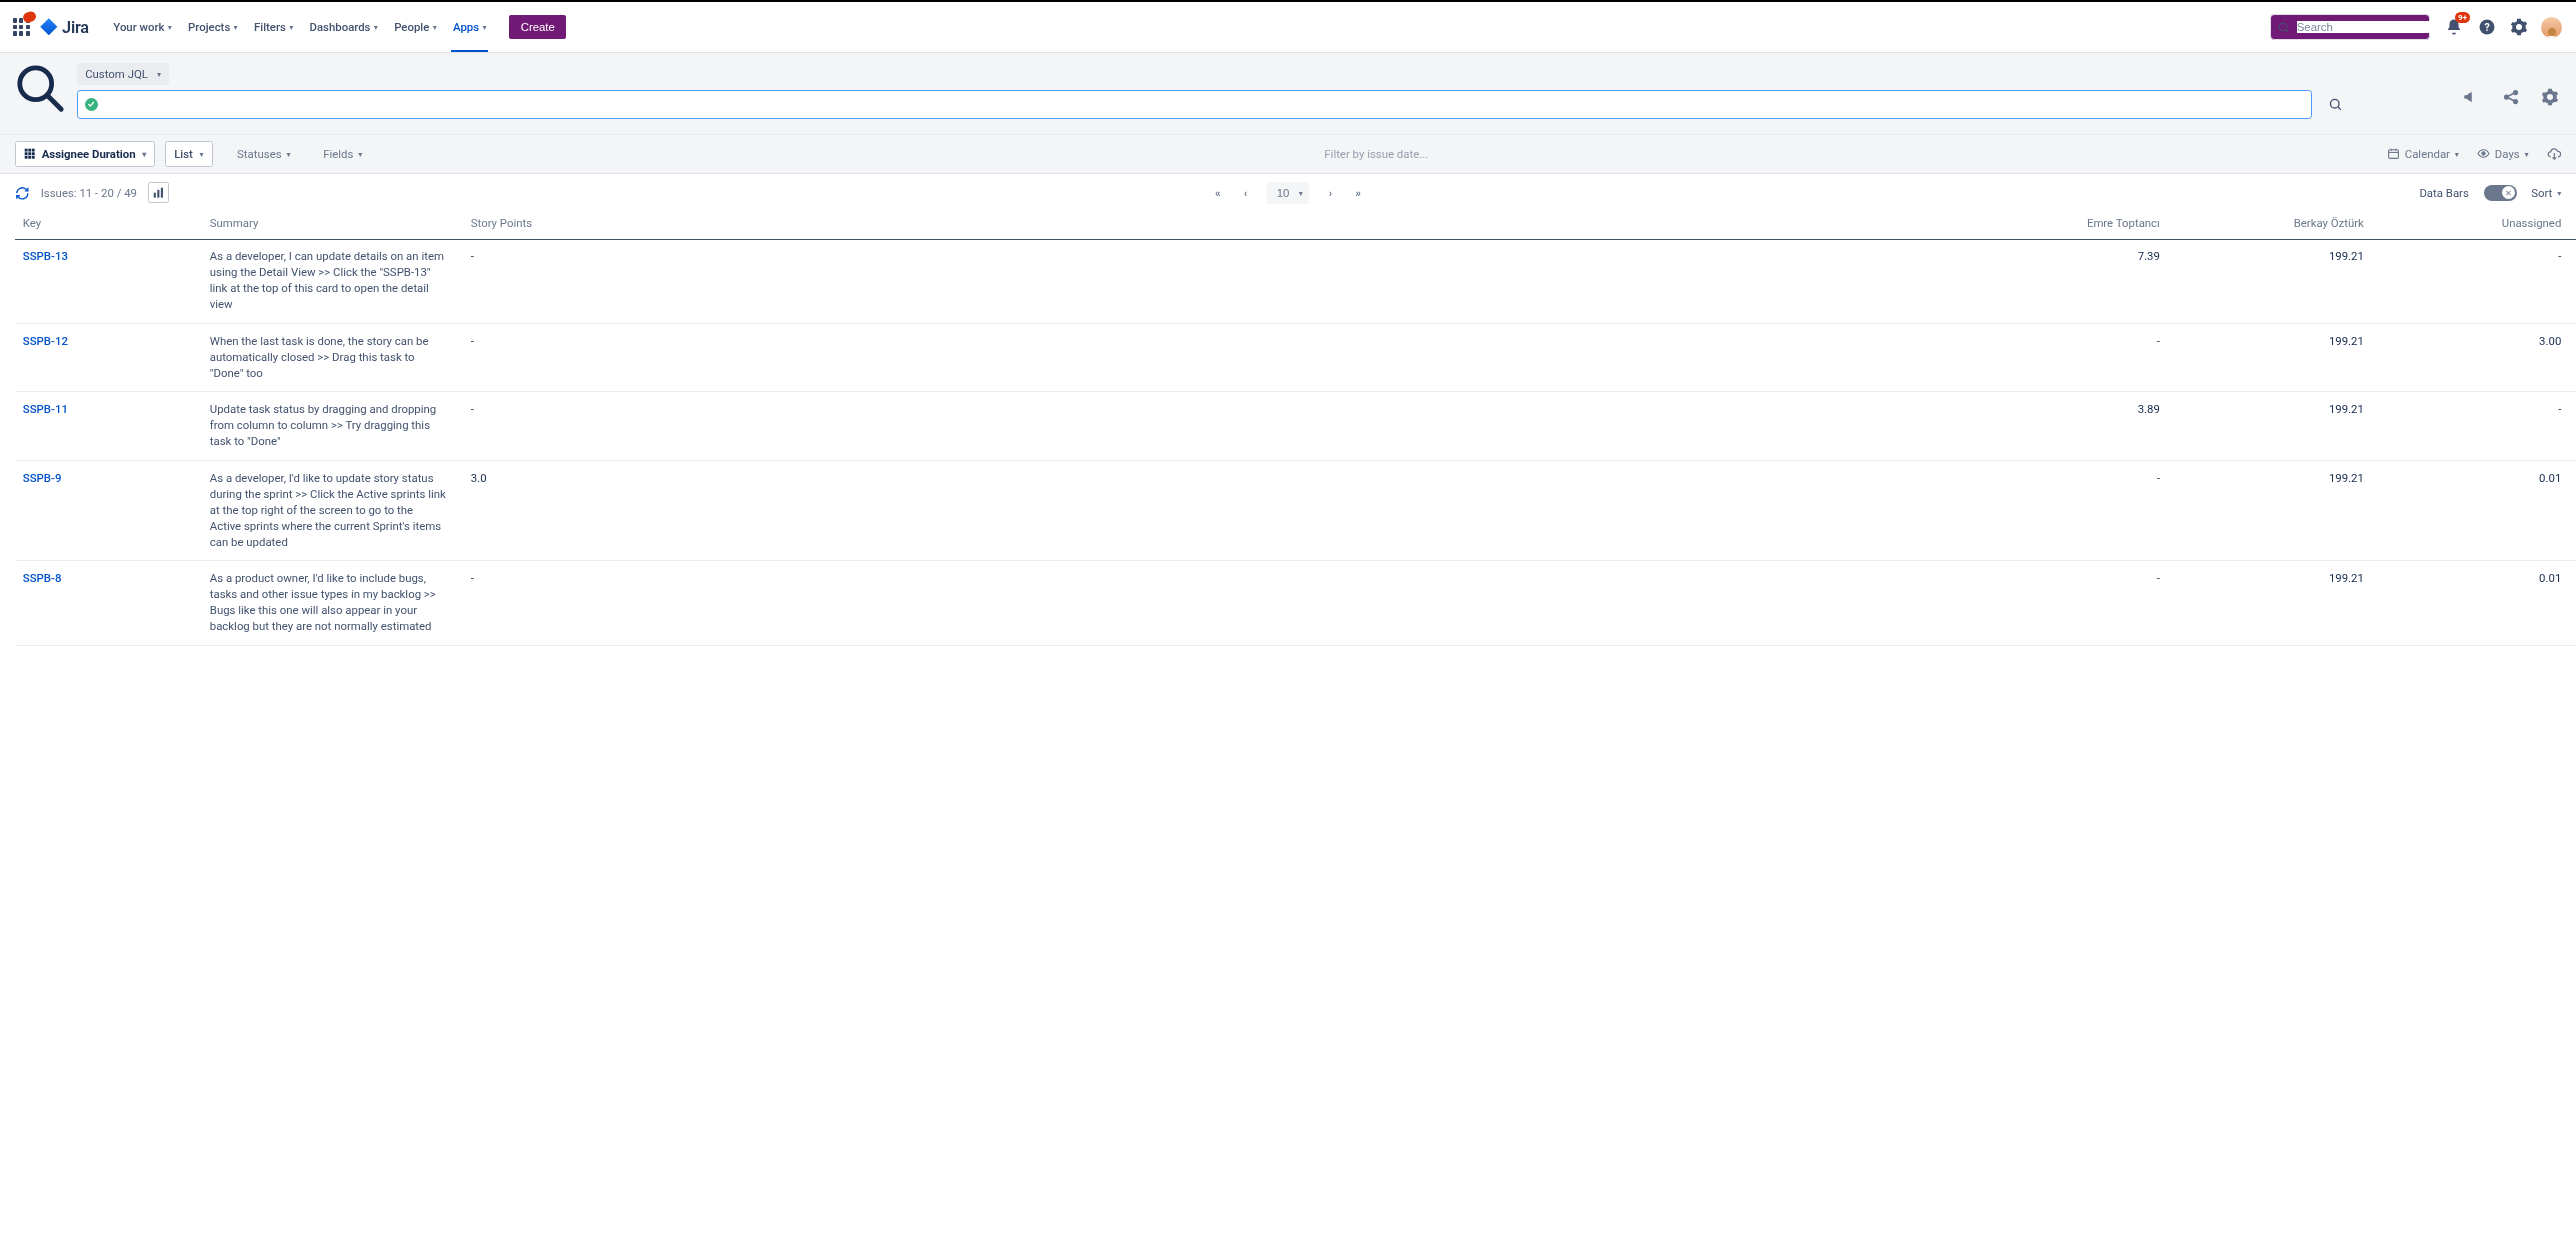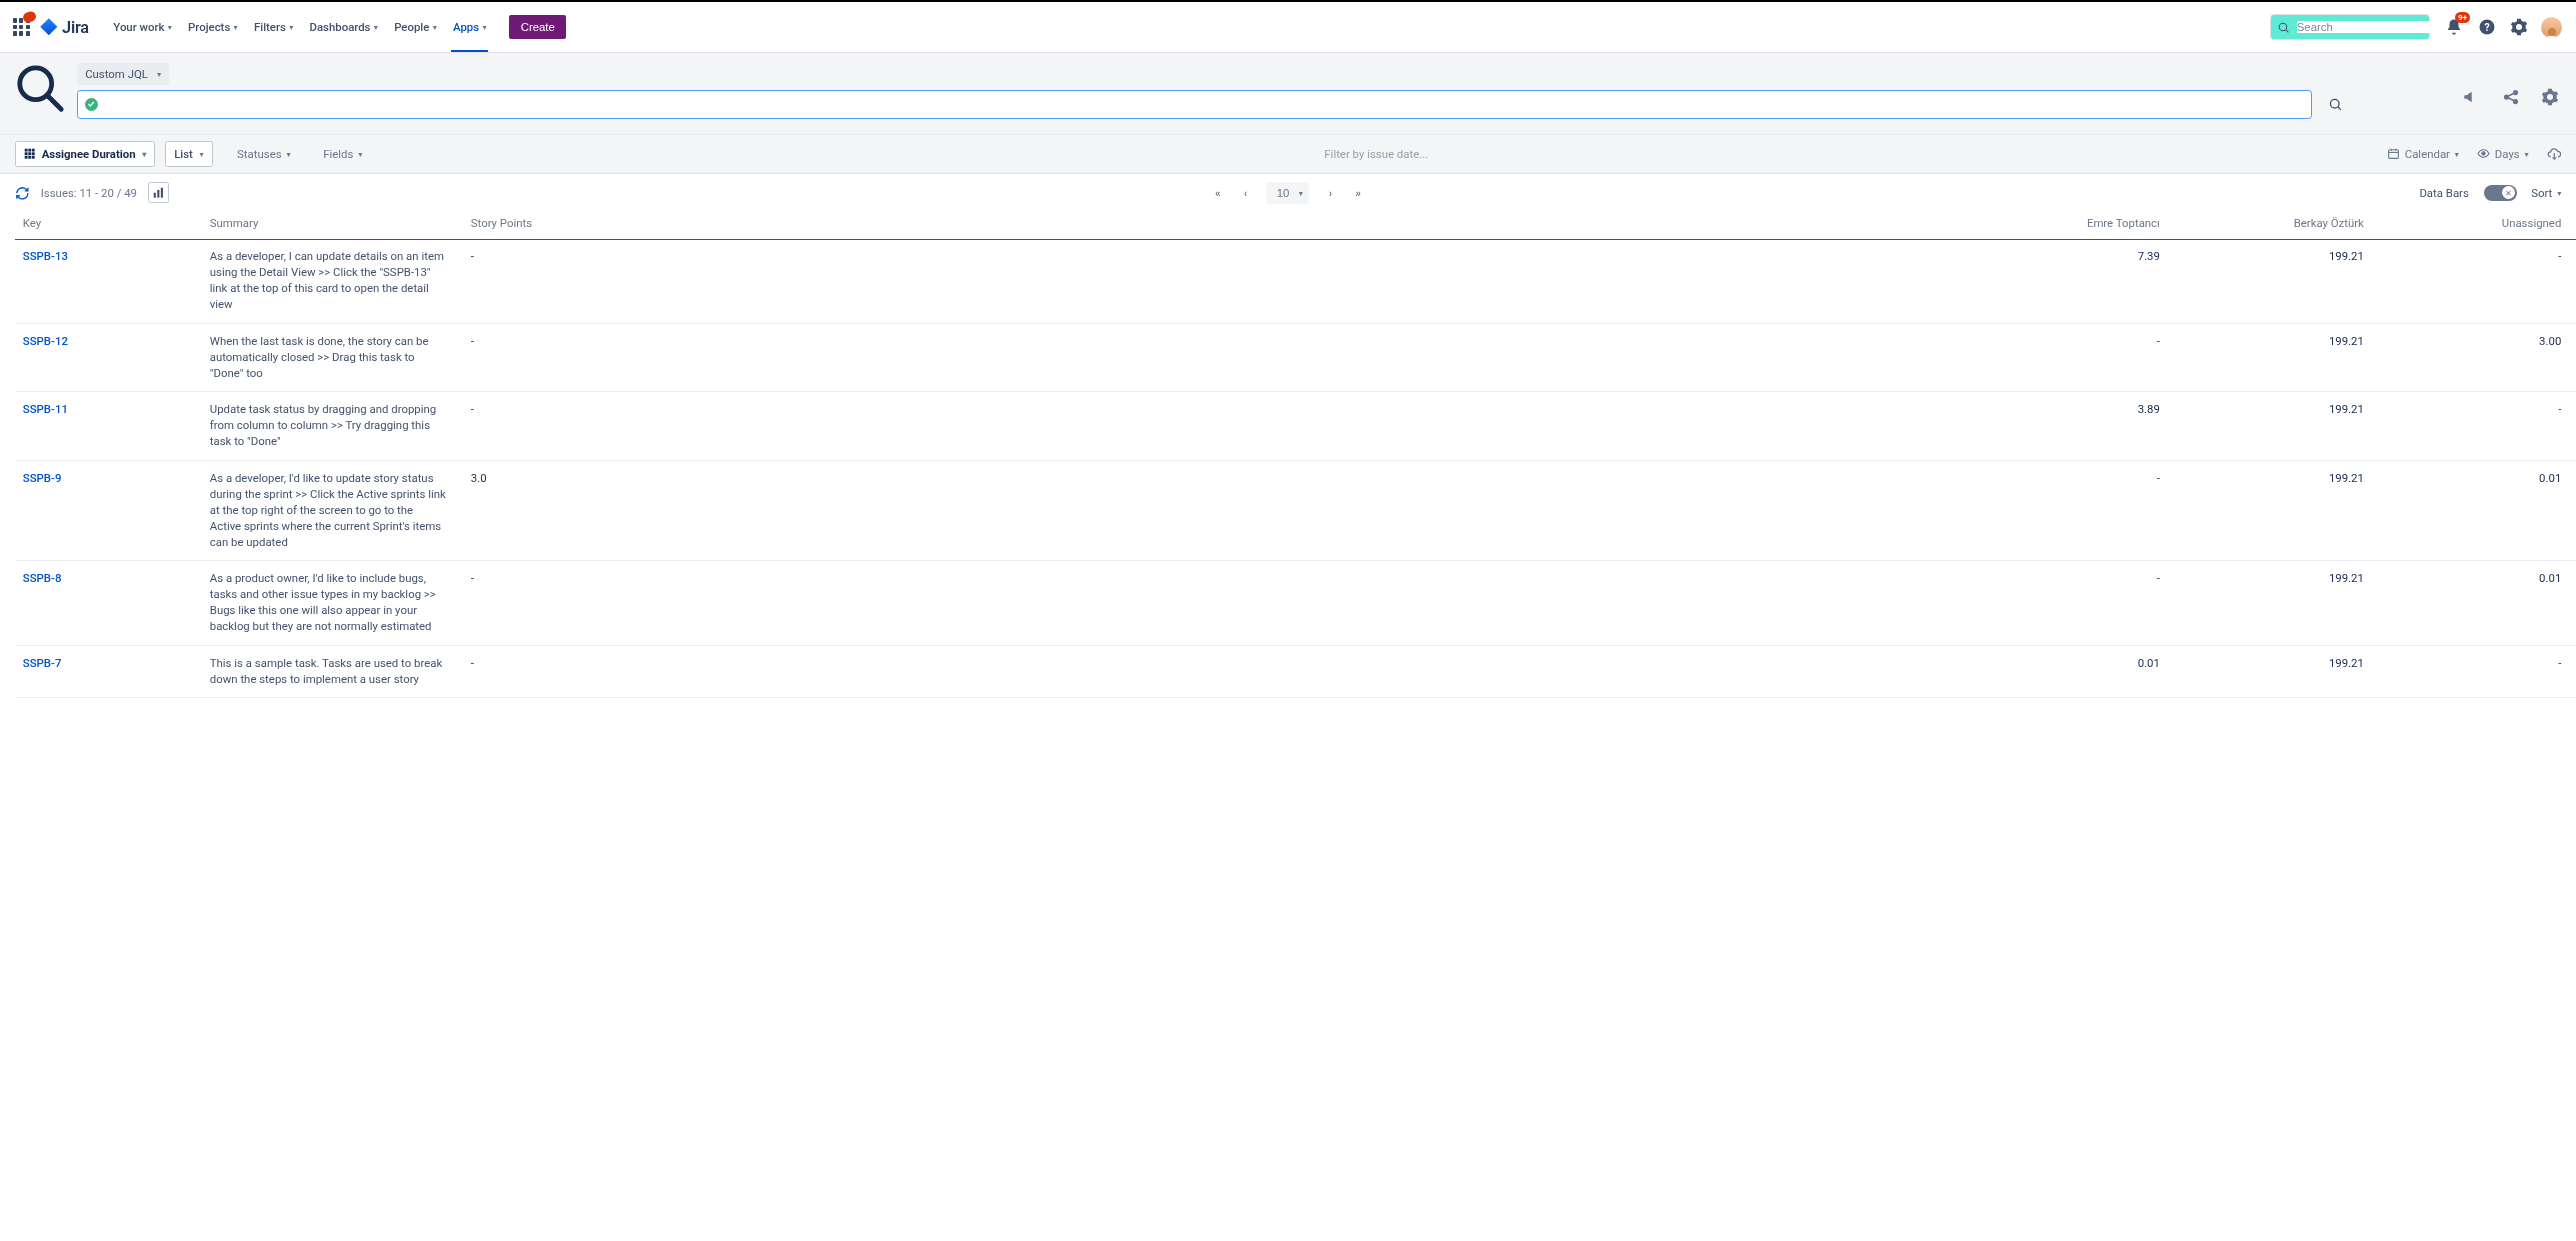--- a/index.html
+++ b/index.html
@@ -94,21 +94,21 @@
   .topnav-spacer { flex: 1; }
   .search-box {
     width: 160px;
     height: 26px;
     border: 1.6px solid #dfe1e6;
     border-radius: 4.1px;
     display: flex;
     align-items: center;
     padding: 0 6.5px;
     gap: 6.5px;
-    background: #5eead4;
+    background: #701a75;
   }
   .search-box input {
     border: none;
     outline: none;
     flex: 1;
     font-size: 11.4px;
     color: #172B4D;
   }
   .search-box input::placeholder { color: #7a869a; }
   .search-icon { color: #42526e; }
@@ -639,24 +639,16 @@
           <td class="num col-p3">0.01</td>
         </tr>
         <tr>
           <td class="key"><a href="#">SSPB-8</a></td>
           <td class="summary">As a product owner, I'd like to include bugs, tasks and other issue types in my backlog &gt;&gt; Bugs like this one will also appear in your backlog but they are not normally estimated</td>
           <td>-</td>
           <td class="num">-</td>
           <td class="num">199.21</td>
           <td class="num col-p3">0.01</td>
         </tr>
-        <tr>
-          <td class="key"><a href="#">SSPB-7</a></td>
-          <td class="summary">This is a sample task. Tasks are used to break down the steps to implement a user story</td>
-          <td>-</td>
-          <td class="num">0.01</td>
-          <td class="num">199.21</td>
-          <td class="num col-p3">-</td>
-        </tr>
       </tbody>
   </table>
 </div>
 
 
 </body></html>

